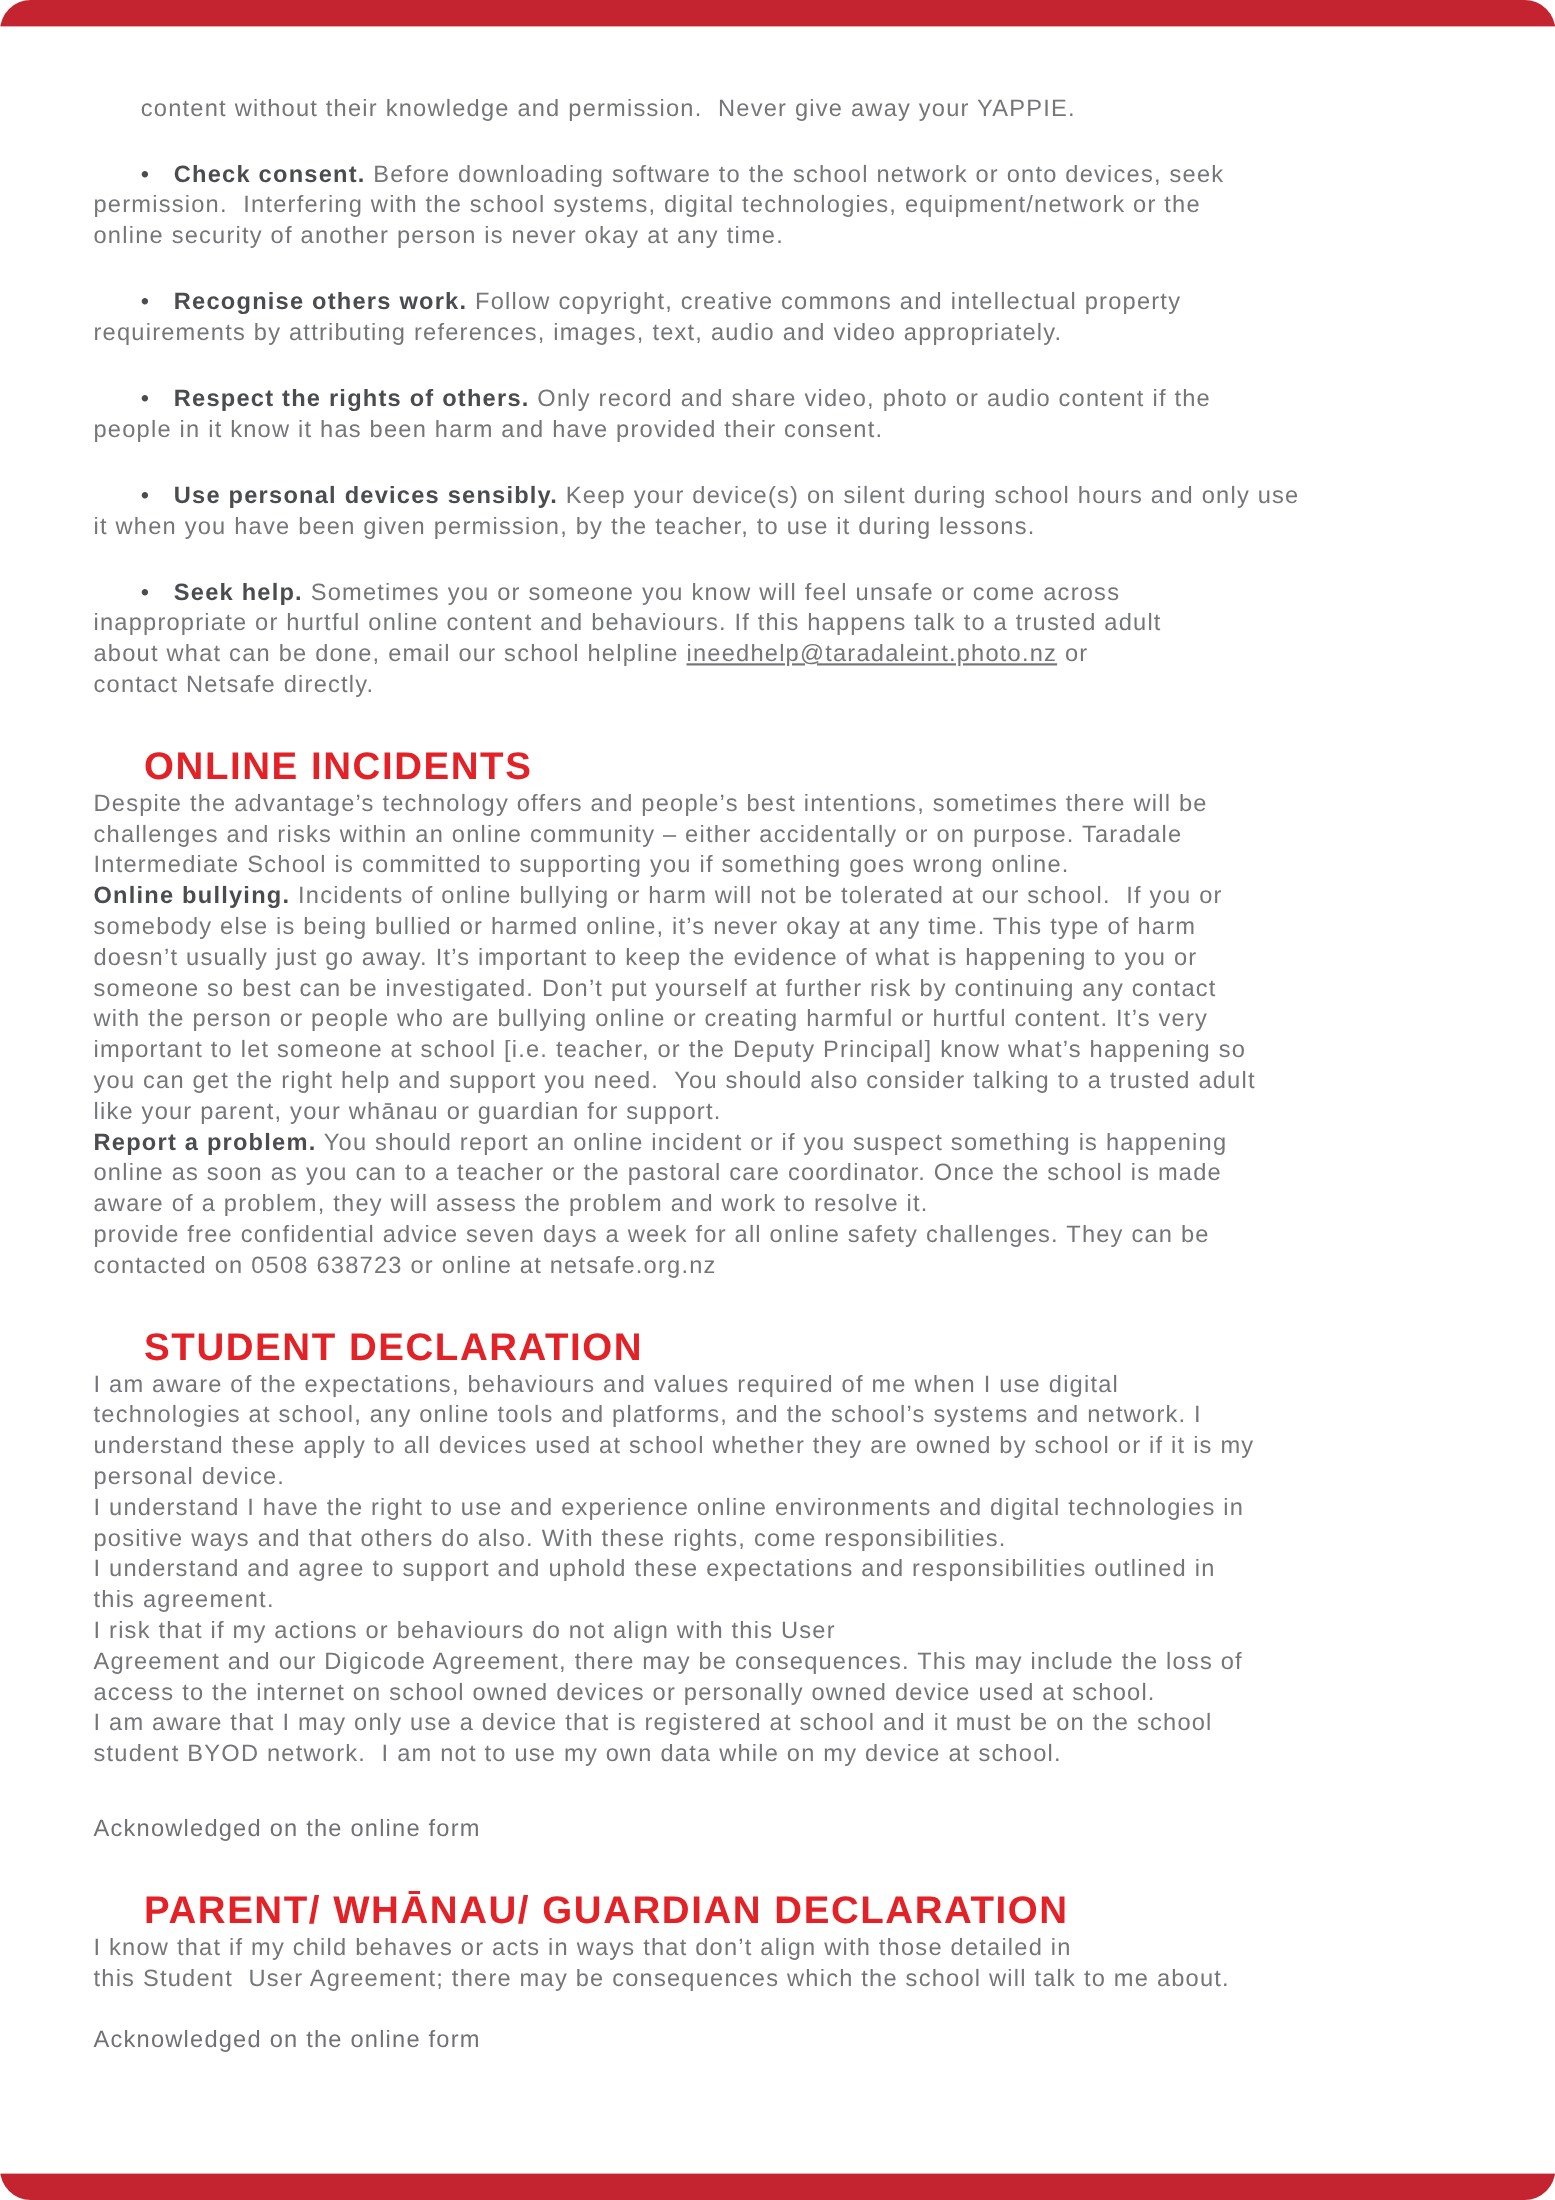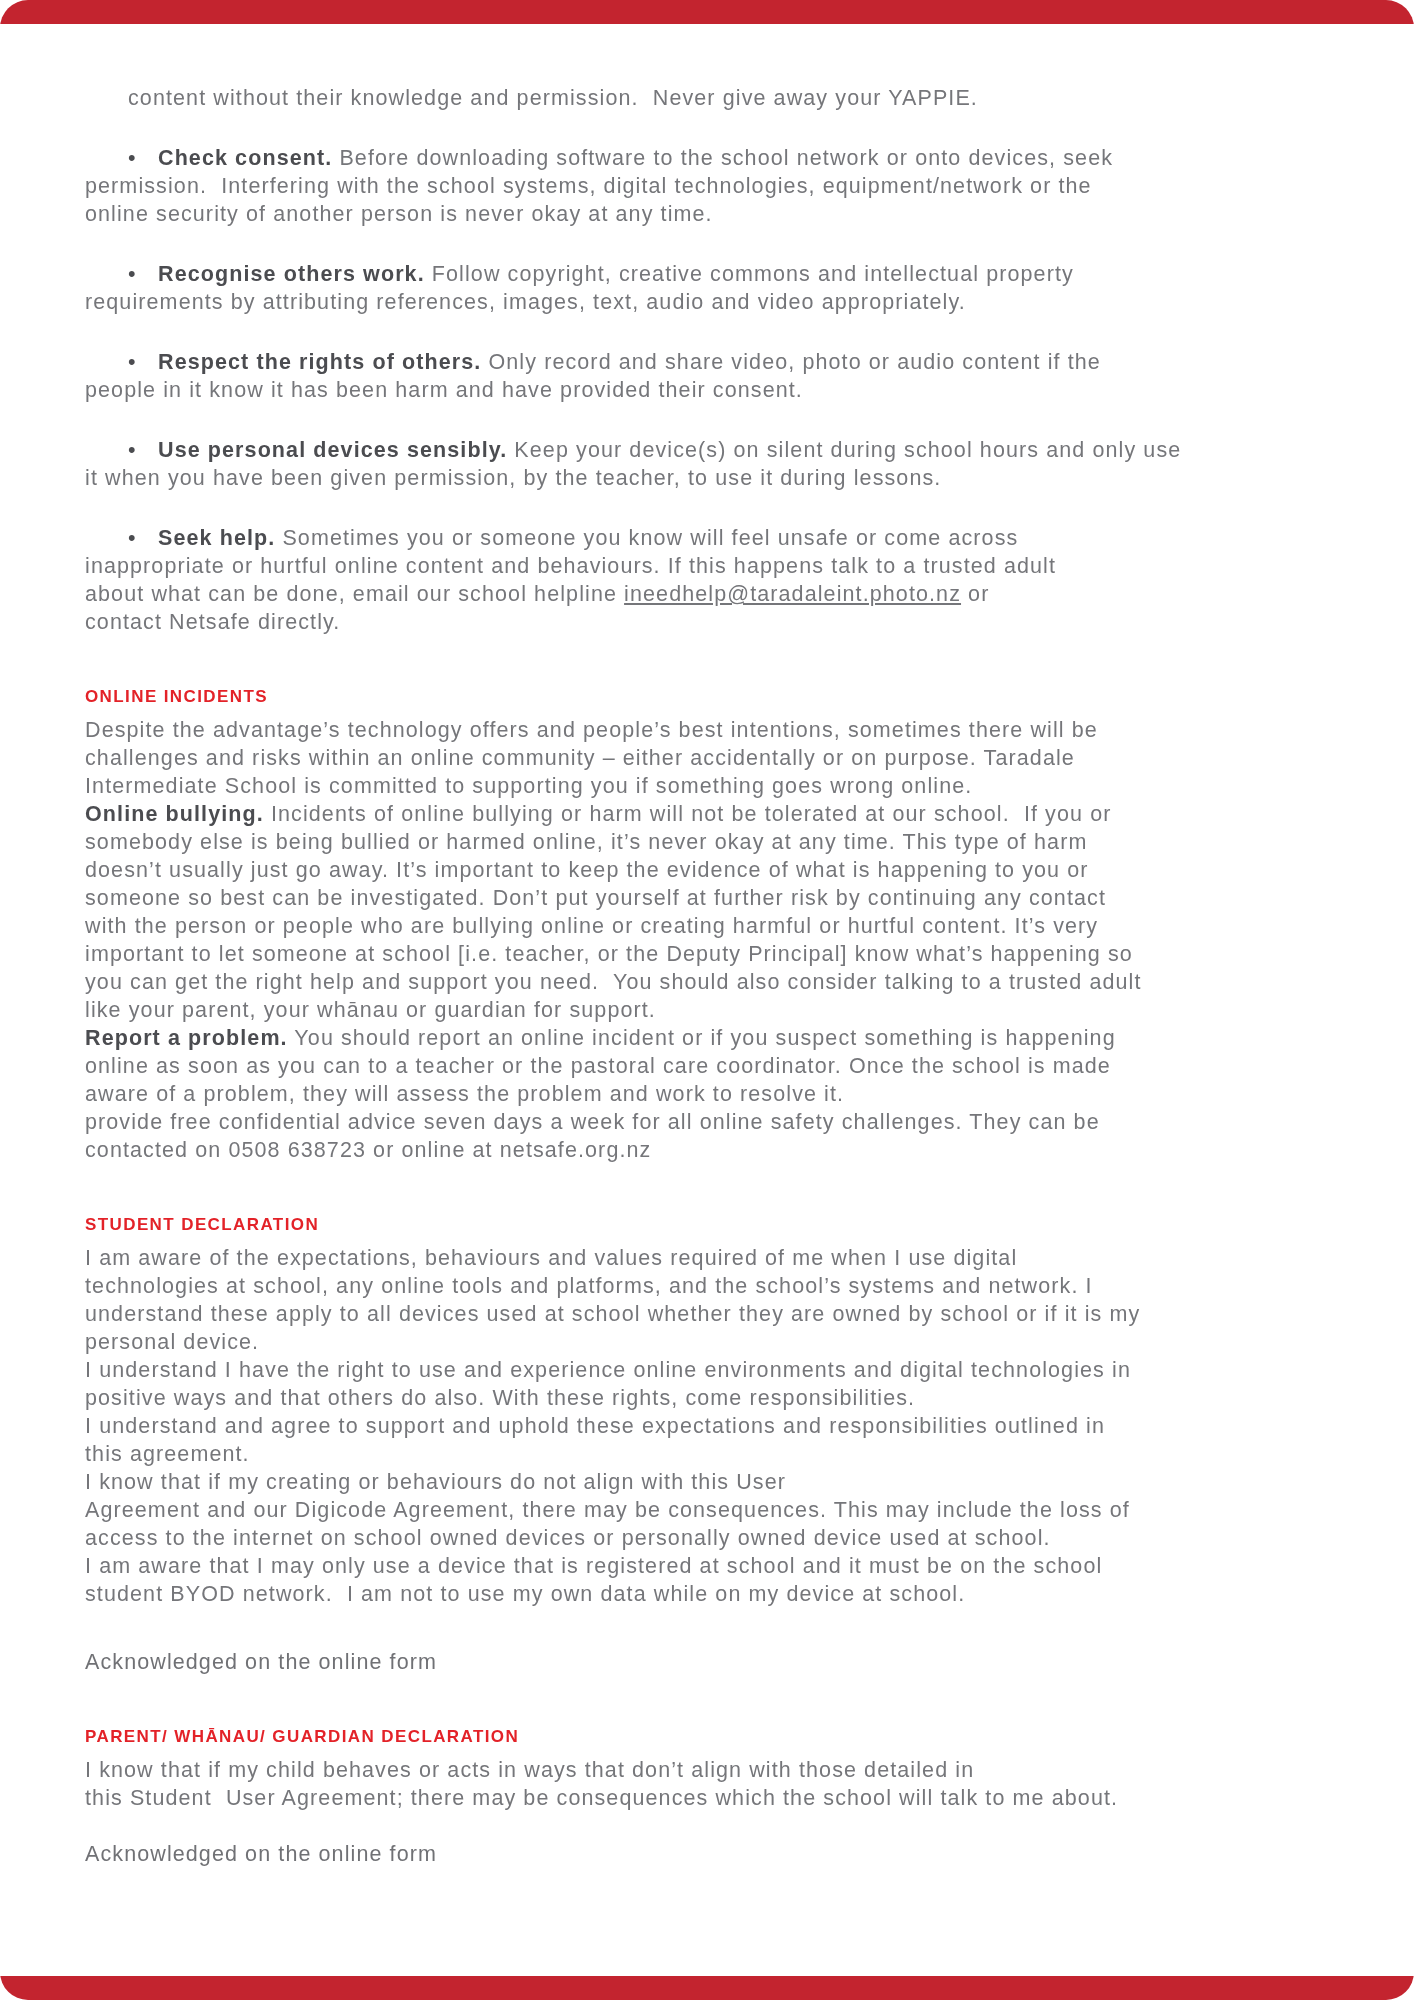--- a/index.html
+++ b/index.html
@@ -10,22 +10,22 @@
   .deco-bar.bottom{bottom:0;}
   .content{position:absolute;left:85px;top:84px;width:1262px;color:#75767a;
            font-size:21.5px;line-height:28px;letter-spacing:1.1px;}
   .line{white-space:pre;}
   .b-para{margin:0;}
   .b-para.indent .line:first-child{padding-left:43px;}
   .b-bullet{margin-top:32px;}
   .dot{display:inline-block;width:30px;margin-left:43px;color:#4b4c50;}
   .bold{font-weight:bold;color:#4b4c50;}
   .link{text-decoration:underline;color:#75767a;cursor:pointer;}
-  .b-heading{margin-top:44px;margin-bottom:2px;color:#e32228;font-size:17px;
-             line-height:34px;font-weight:bold;letter-spacing:1.4px;}
+  .b-heading{margin-top:44px;margin-bottom:2px;color:#e32228;font-size:35px;
+             line-height:34px;font-weight:bold;letter-spacing:1.4px;margin-left:46px;}
   .b-italic{margin-top:40px;color:#707175;}
   .content > .b-italic:last-child{margin-top:28px;}
 </style>
 </head>
 <body>
 
 <div class="page">
   <div class="deco-bar top"></div>
   <div class="content">
       <div class="blk b-para indent">
@@ -76,21 +76,21 @@
       <div class="blk b-heading">STUDENT DECLARATION</div>
       <div class="blk b-para">
         <div class="line"><span>I am aware of the expectations, behaviours and values required of me when I use digital</span></div>
         <div class="line"><span>technologies at school, any online tools and platforms, and the school’s systems and network. I</span></div>
         <div class="line"><span>understand these apply to all devices used at school whether they are owned by school or if it is my</span></div>
         <div class="line"><span>personal device.</span></div>
         <div class="line"><span>I understand I have the right to use and experience online environments and digital technologies in</span></div>
         <div class="line"><span>positive ways and that others do also. With these rights, come responsibilities.</span></div>
         <div class="line"><span>I understand and agree to support and uphold these expectations and responsibilities outlined in</span></div>
         <div class="line"><span>this agreement.</span></div>
-        <div class="line"><span>I know that if my creating or behaviours do not align with this User</span></div>
+        <div class="line"><span>I risk that if my actions or behaviours do not align with this User</span></div>
         <div class="line"><span>Agreement and our Digicode Agreement, there may be consequences. This may include the loss of</span></div>
         <div class="line"><span>access to the internet on school owned devices or personally owned device used at school.</span></div>
         <div class="line"><span>I am aware that I may only use a device that is registered at school and it must be on the school</span></div>
         <div class="line"><span>student BYOD network.  I am not to use my own data while on my device at school.</span></div>
       </div>
       <div class="blk b-italic">
         <div class="line"><span>Acknowledged on the online form</span></div>
       </div>
       <div class="blk b-heading">PARENT/ WHĀNAU/ GUARDIAN DECLARATION</div>
       <div class="blk b-para">

